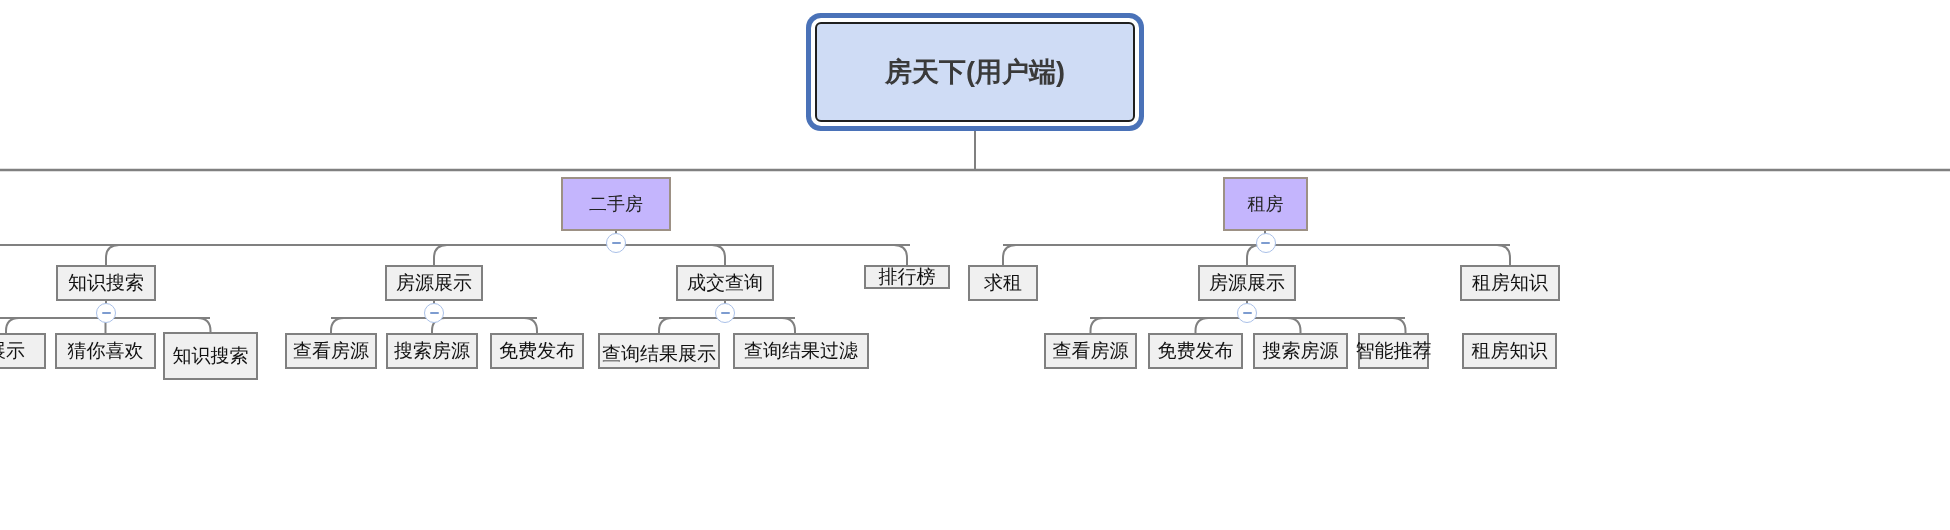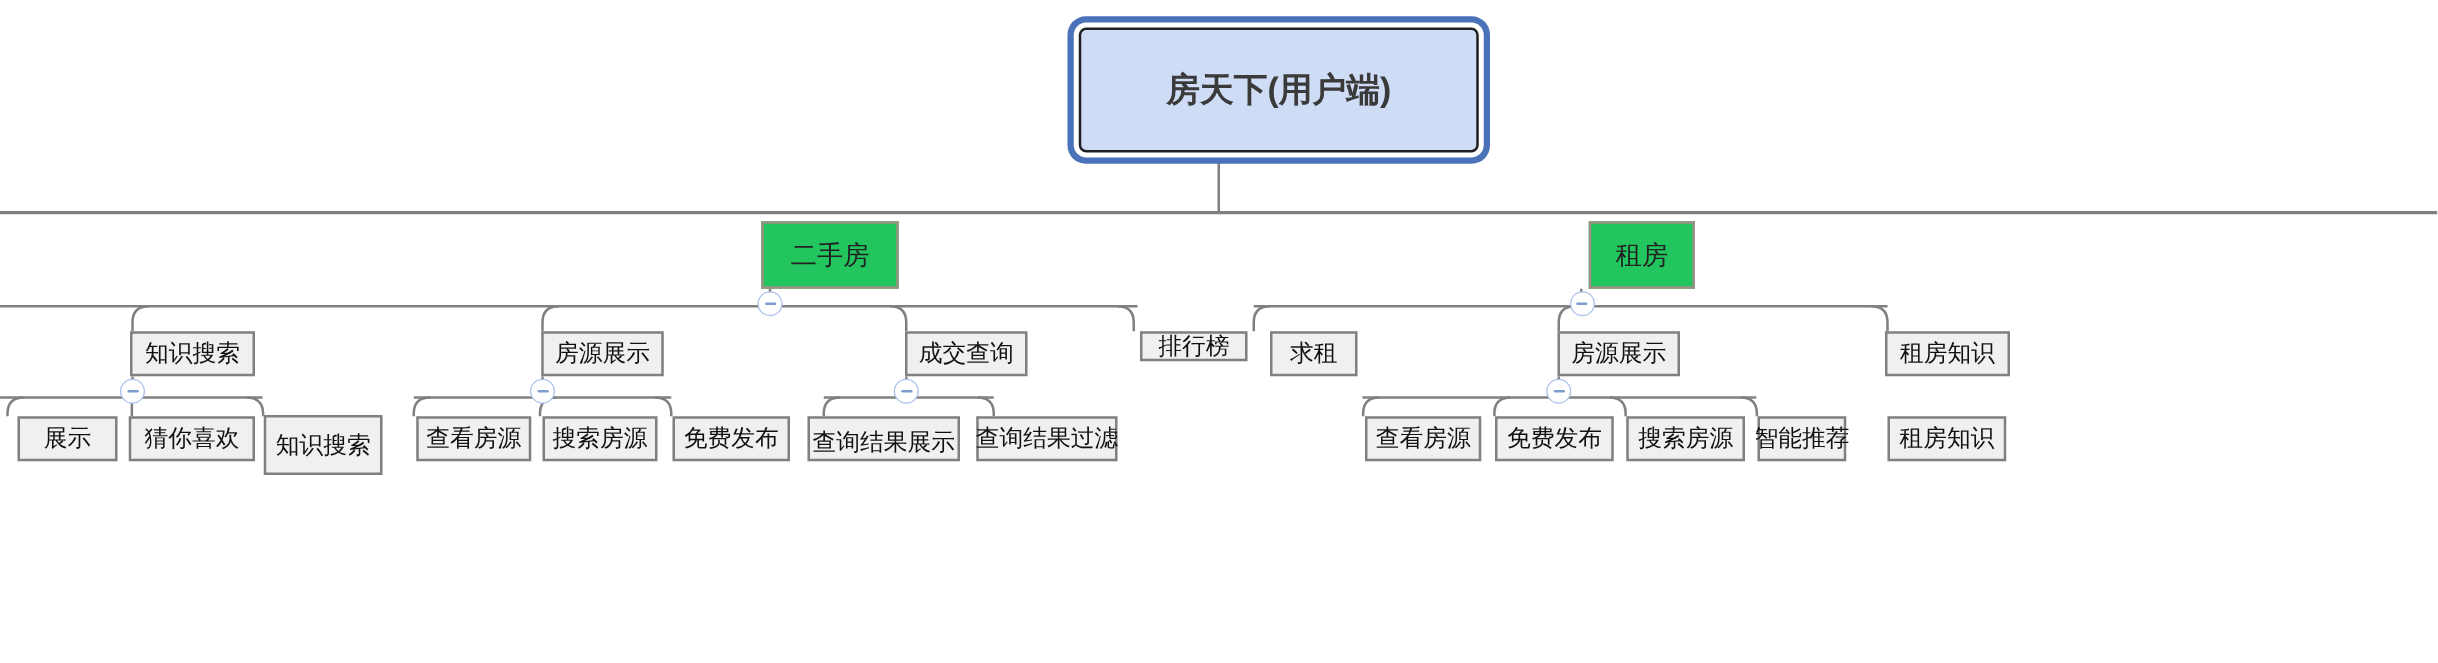--- a/index.html
+++ b/index.html
@@ -27,37 +27,36 @@
   }
   .node {
     position: absolute;
     box-sizing: border-box;
     display: flex;
     align-items: center;
     justify-content: center;
     text-align: center;
     white-space: nowrap;
     color: #1a1a1a;
-    margin-left: 48px;
   }
   
   .node-root {
     background: #cfdcf5;
     border: 2px solid #1f1f1f;
     border-radius: 6px;
     font-size: 27px;
     font-weight: bold;
     color: #3a3a3a;
     box-shadow: 0 0 0 4px #ffffff, 0 0 0 9px #4a72b8;
   }
   
   .node-l2 {
-    background: #22c55e;
+    background: #c4b5fd;
     border: 2px solid #9d9185;
-    font-size: 21px;
+    font-size: 18px;
     color: #222222;
   }
   
   .node-l3, .node-l4 {
     background: #f0f0f0;
     border: 2px solid #808080;
     font-size: 19px;
     color: #111111;
   }
   .node-l4 { font-size: 19px; }
@@ -185,21 +184,21 @@
       </div>
       <div class="node node-l4" style="left: 386px; top: 333px; width: 92px; height: 36px;">
         <span>搜索房源</span>
       </div>
       <div class="node node-l4" style="left: 490px; top: 333px; width: 94px; height: 36px;">
         <span>免费发布</span>
       </div>
       <div class="node node-l4" style="left: 598px; top: 333px; width: 122px; height: 36px; align-items: flex-end;">
         <span>查询结果展示</span>
       </div>
-      <div class="node node-l4" style="left: 733px; top: 333px; width: 113px; height: 36px; font-family: Liberation Mono, monospace;">
+      <div class="node node-l4" style="left: 733px; top: 333px; width: 136px; height: 36px; font-family: Liberation Mono, monospace;">
         <span>查询结果过滤</span>
       </div>
       <div class="node node-l4" style="left: 1044px; top: 333px; width: 93px; height: 36px;">
         <span>查看房源</span>
       </div>
       <div class="node node-l4" style="left: 1148px; top: 333px; width: 95px; height: 36px;">
         <span>免费发布</span>
       </div>
       <div class="node node-l4" style="left: 1253px; top: 333px; width: 95px; height: 36px;">
         <span>搜索房源</span>

